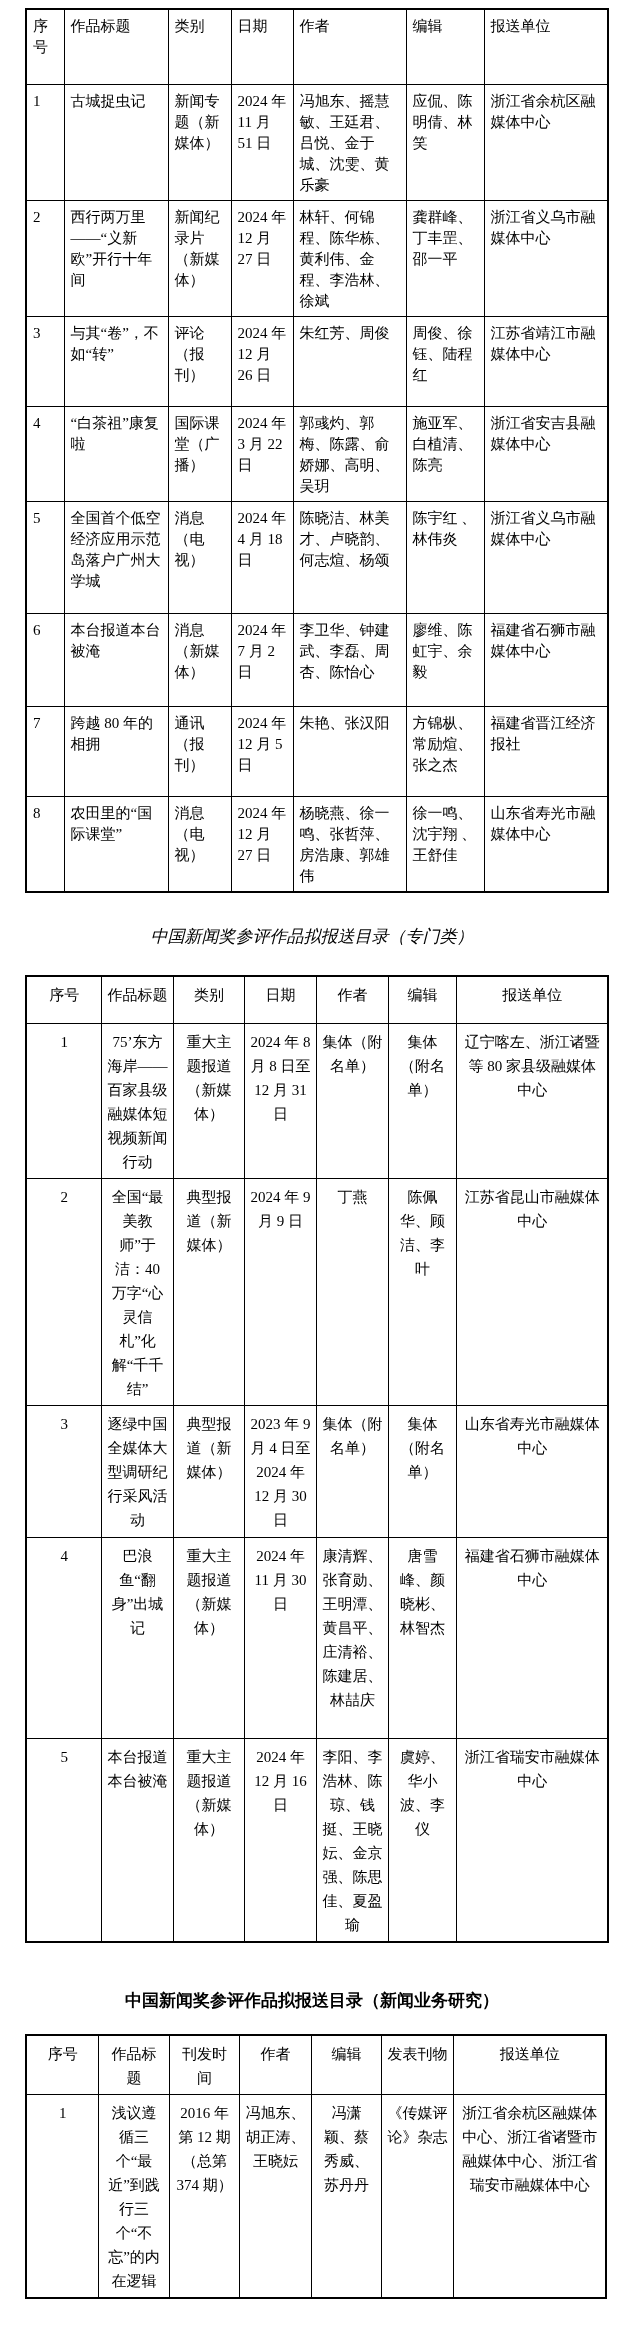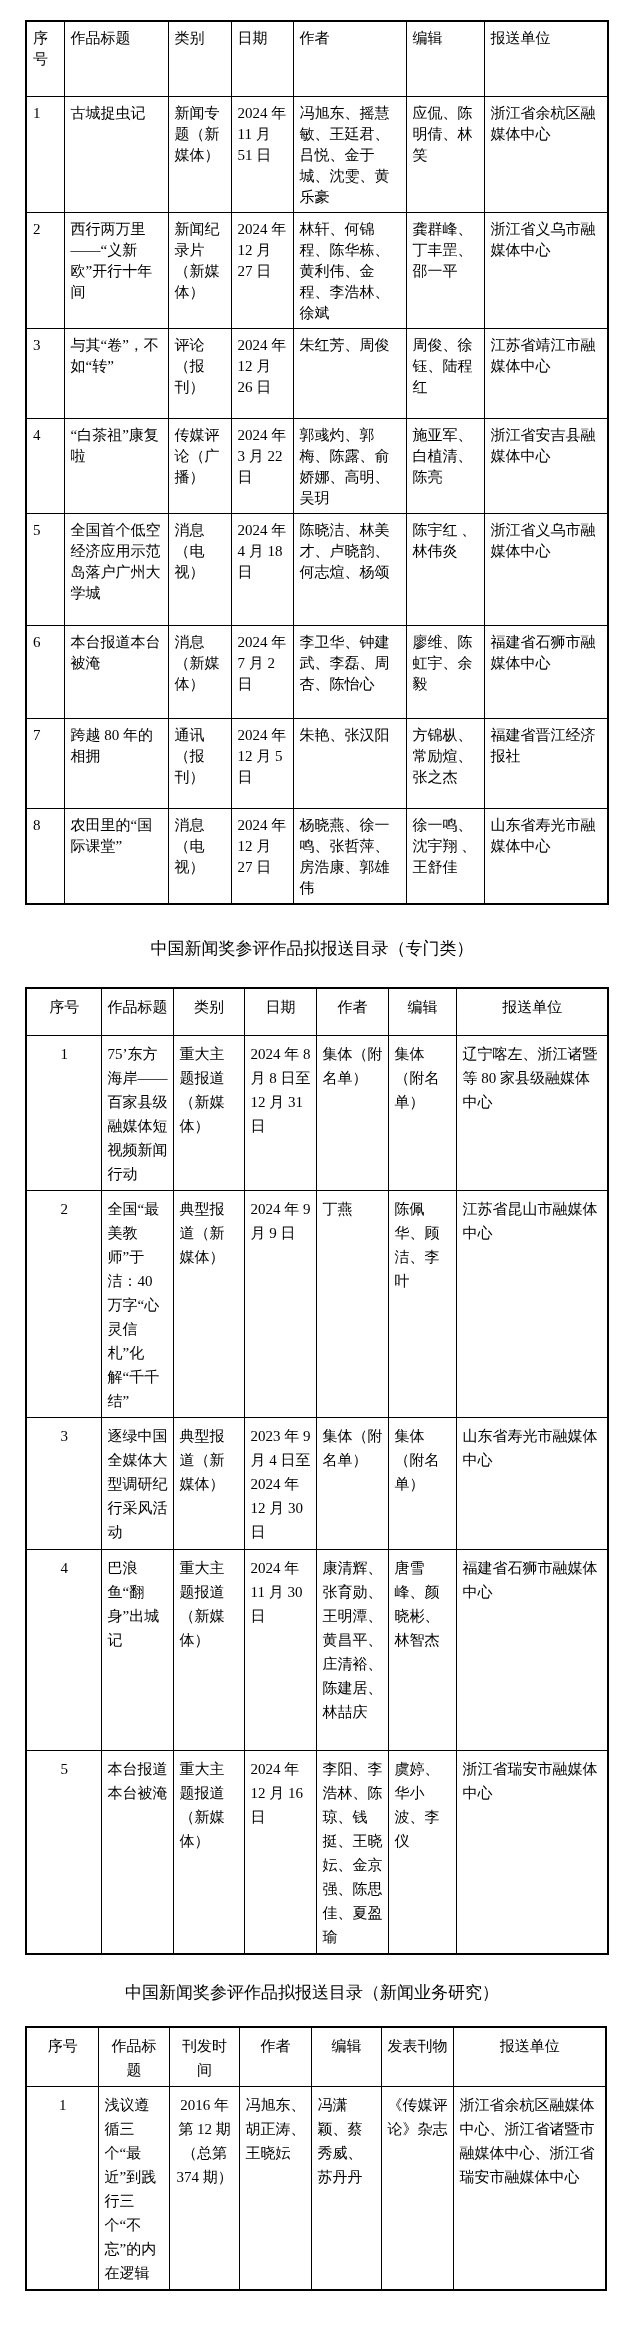--- a/index.html
+++ b/index.html
@@ -7,21 +7,21 @@
     padding: 0;
     background: #ffffff;
   }
   body {
     width: 624px;
     color: #000000;
     font-family: "Liberation Serif", "DejaVu Serif", serif;
   }
   .page {
     width: 624px;
-    padding-top: 20px;
+    padding-top: 8px;
     padding-bottom: 14px;
     box-sizing: border-box;
   }
   table.doc-table {
     border-collapse: collapse;
     table-layout: fixed;
     margin-left: 25px;
     border: 2px solid #000000;
     font-size: 15px;
   }
@@ -32,31 +32,31 @@
     padding: 6px 5px 4px 6px;
     font-weight: normal;
     word-break: break-word;
     overflow-wrap: break-word;
     box-sizing: border-box;
   }
   
   #table-regular th, #table-regular td { text-align: left; line-height: 21px; }
   
   #table-special th, #table-research th { text-align: center; line-height: 24px; }
-  #table-special td, #table-research td { text-align: left; line-height: 24px; }
+  #table-special td, #table-research td { text-align: center; line-height: 24px; }
   #table-special td.center, #table-research td.center { text-align: center; }
   .section-title {
     text-align: center;
     font-size: 17px;
     line-height: 23px;
     margin: 0;
     font-weight: normal;
   }
-  .title-special { margin-top: 32px; }
-  .title-research { margin-top: 26px; }
+  .title-special { margin-top: 32px; font-style: italic; }
+  .title-research { margin-top: 46px; font-weight: bold; }
   #table-special { margin-top: 27px; }
   #table-research { margin-top: 22px; }
 </style>
 </head>
 <body>
 
 <div class="page">
 
   <table class="doc-table" id="table-regular">
       <colgroup>
@@ -103,21 +103,21 @@
           <td>与其“卷”，不如“转”</td>
           <td>评论（报刊）</td>
           <td>2024 年 12 月 26 日</td>
           <td>朱红芳、周俊</td>
           <td>周俊、徐钰、陆程红</td>
           <td>江苏省靖江市融媒体中心</td>
         </tr>
         <tr style="height: 90px;">
           <td>4</td>
           <td>“白茶祖”康复啦</td>
-          <td>传媒评论（广播）</td>
+          <td>国际课堂（广播）</td>
           <td>2024 年 3 月 22 日</td>
           <td>郭彧灼、郭梅、陈露、俞娇娜、高明、吴玥</td>
           <td>施亚军、白植清、陈亮</td>
           <td>浙江省安吉县融媒体中心</td>
         </tr>
         <tr style="height: 112px;">
           <td>5</td>
           <td>全国首个低空经济应用示范岛落户广州大学城</td>
           <td>消息（电视）</td>
           <td>2024 年 4 月 18 日</td>

